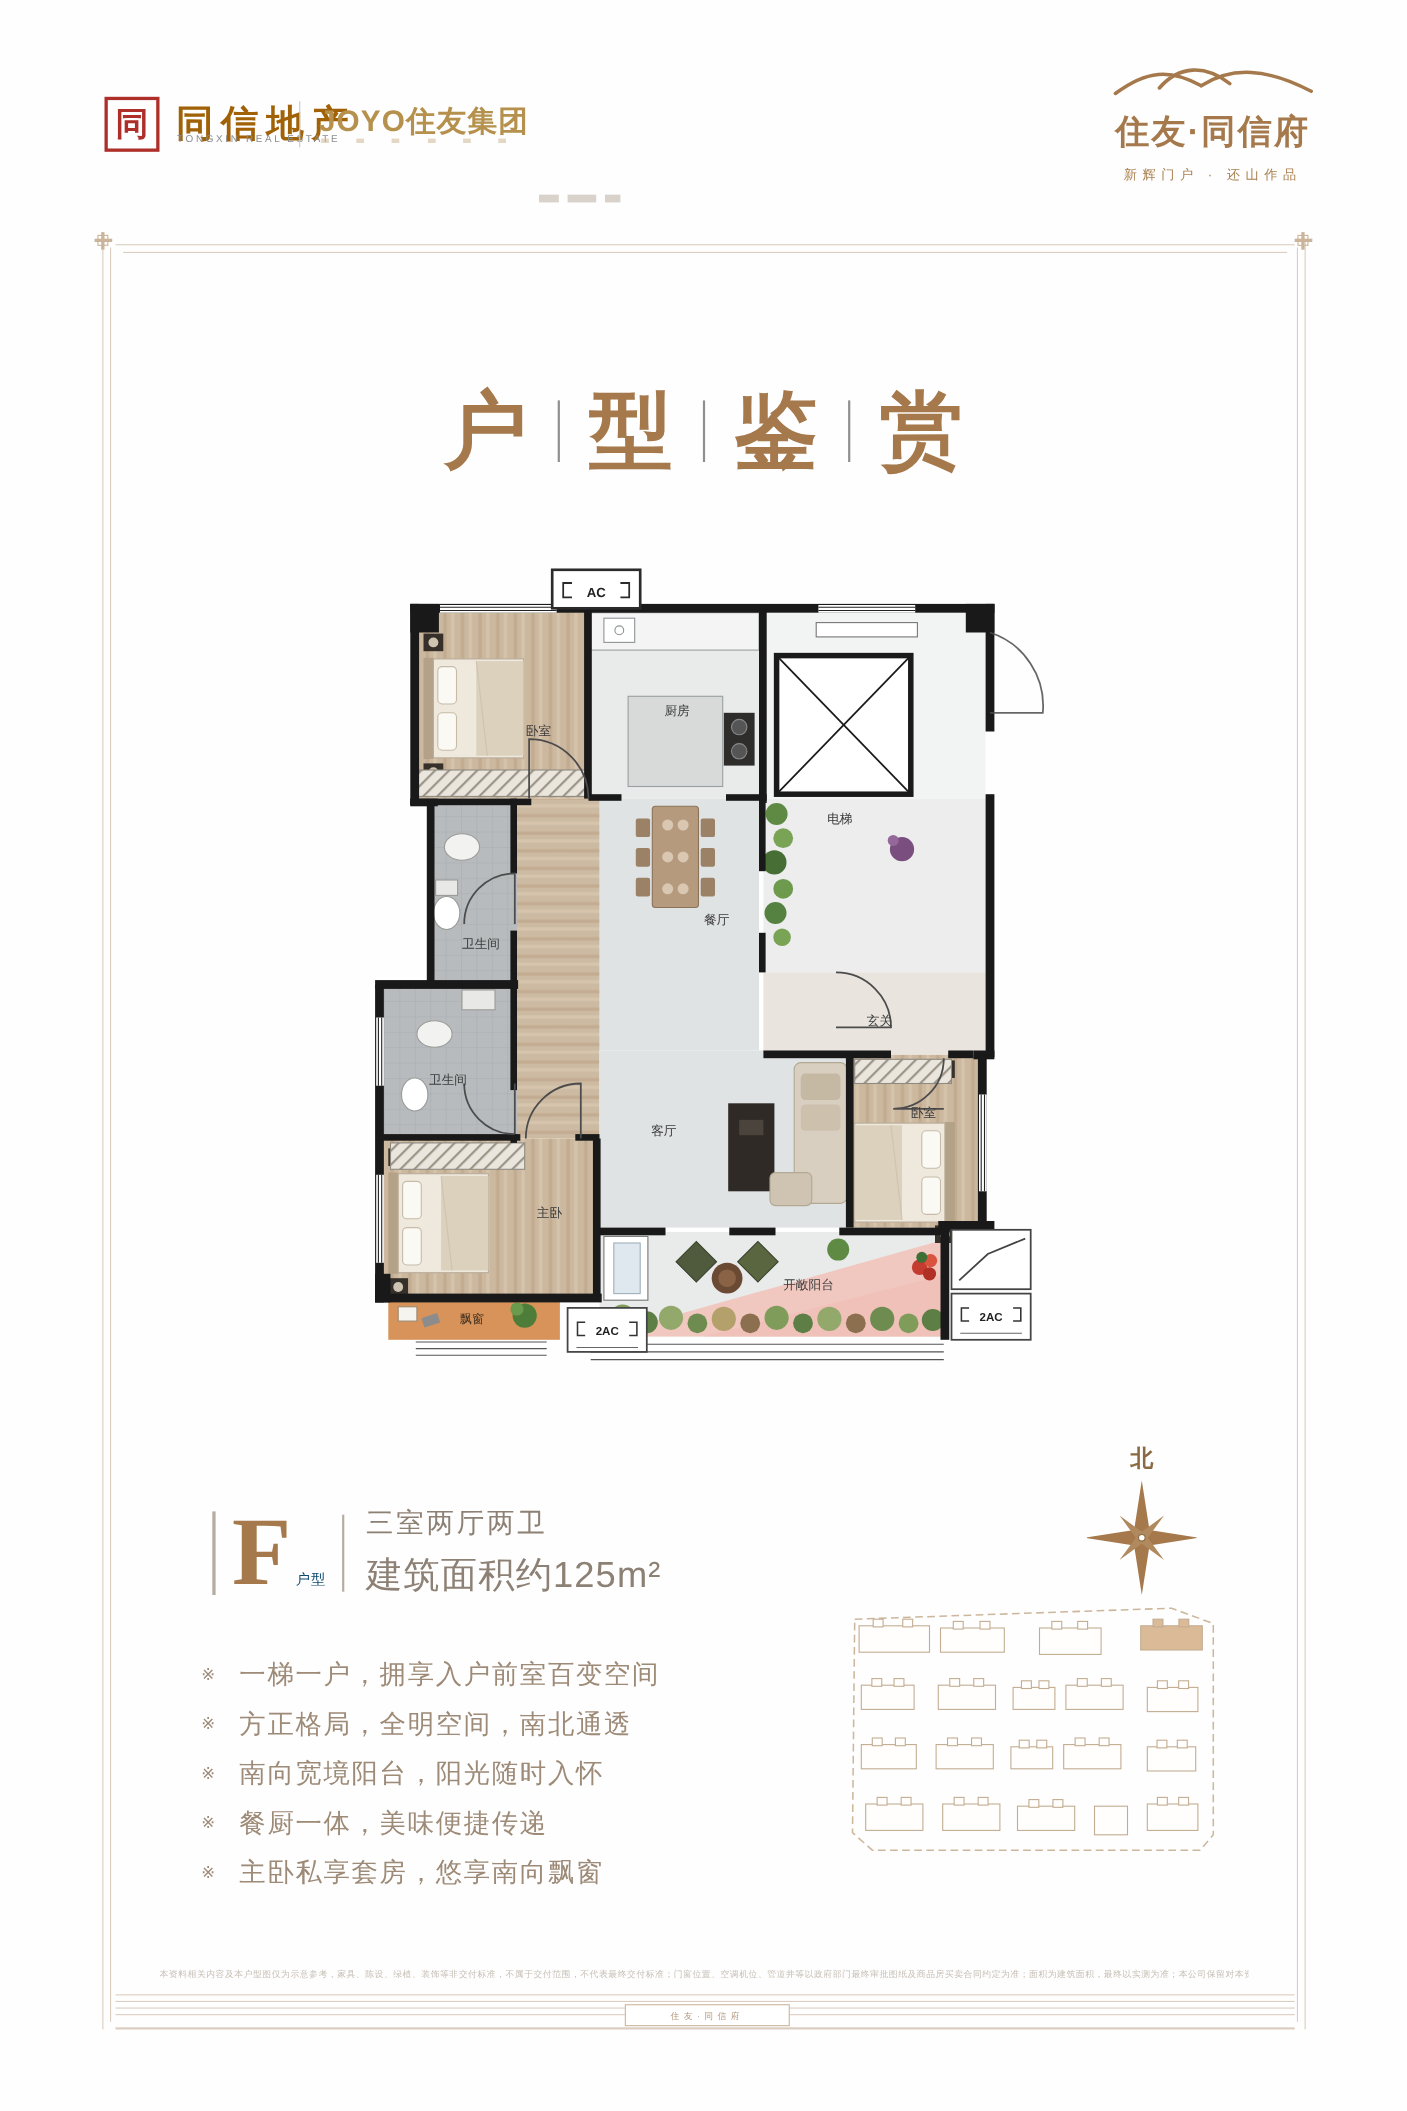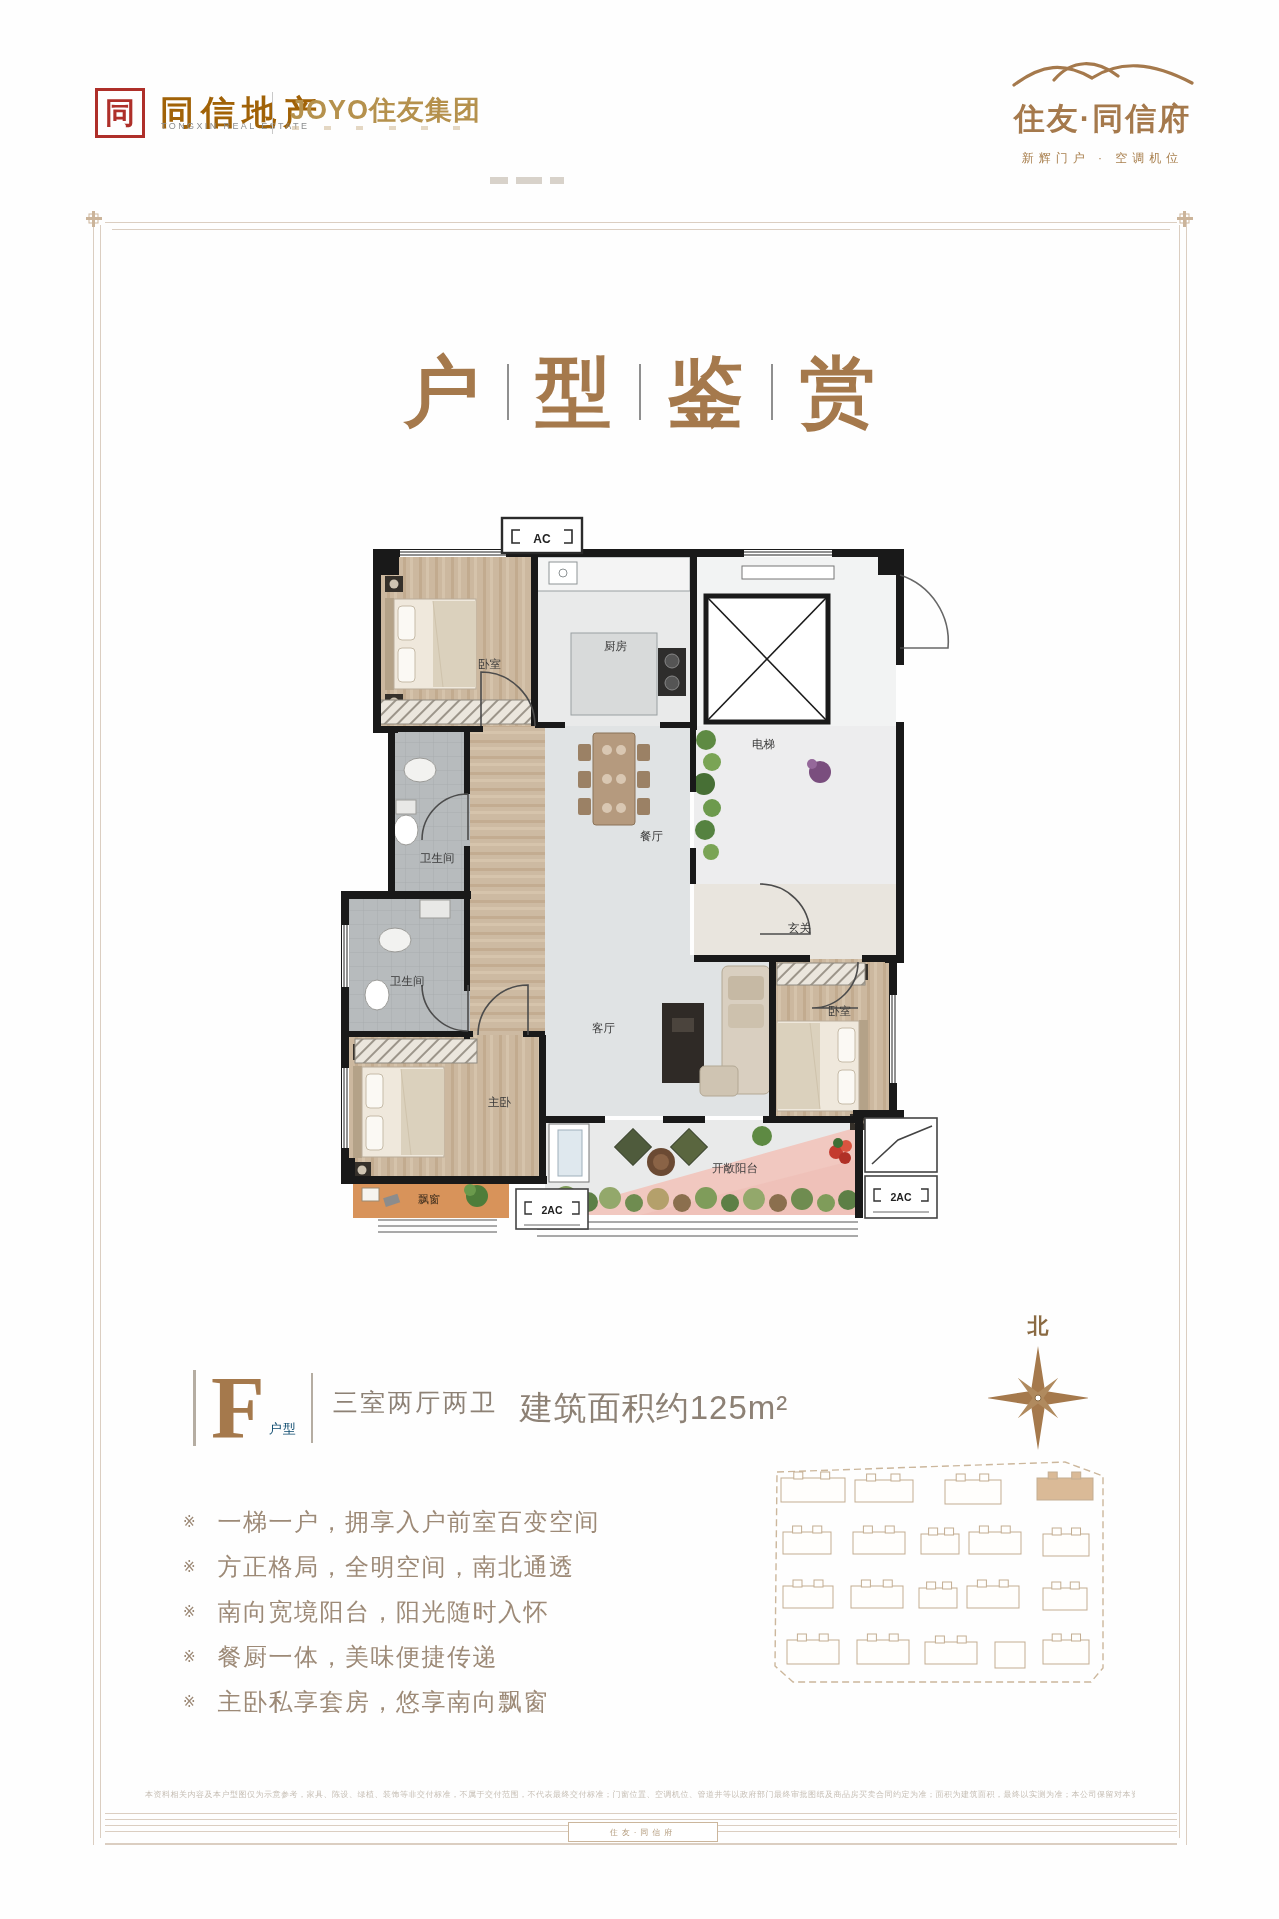--- a/index.html
+++ b/index.html
@@ -26,21 +26,21 @@
   .title-row .tdiv{width:2px;height:56px;background:#8f8f8f;}
   .topticks{left:490px;top:177px;display:flex;gap:8px;}
   .topticks i{height:7px;background:#d8d2ca;}
   
   .info{left:183px;top:1368px;display:flex;align-items:center;}
   .info .nm{font-size:62px;font-weight:bold;color:#a5794c;letter-spacing:5px;}
   .info .d1{width:3px;height:76px;background:#b5ada2;margin:0 15px 0 10px;}
   .info .d2{width:2px;height:70px;background:#b5ada2;margin:0 20px 0 14px;}
   .info .F{font-family:"Liberation Serif","DejaVu Serif",serif;font-size:88px;font-weight:bold;color:#a5794c;line-height:80px;}
   .info .ft{font-size:13px;color:#0c4a6e;align-self:flex-end;margin:0 0 10px 4px;letter-spacing:1px;}
-  .spec{display:flex;flex-direction:row;gap:22px;color:#8d8175;}
+  .spec{display:flex;flex-direction:column;gap:9px;color:#8d8175;}
   .spec .s1{font-size:25px;letter-spacing:2.5px;}
   .spec .s2{font-size:33px;letter-spacing:1px;}
   
   .feats{left:183px;top:1506px;width:520px;}
   .feat{display:flex;align-items:center;margin-bottom:13px;color:#9d8a77;}
   .feat .mk{font-size:15px;margin-right:22px;}
   .feat .tx{font-size:24px;letter-spacing:1.5px;}
   
   .compass{left:988px;top:1312px;width:100px;text-align:center;}
   .compass .n{font-family:"Liberation Serif","DejaVu Serif",serif;font-size:21px;color:#8a6a42;font-weight:bold;}
@@ -71,21 +71,21 @@
       <i></i>
       <i></i>
       <i></i>
   </div>
 
   <div class="abs logo-r">
     <svg width="190" height="40" viewBox="0 0 190 40">
       <path d="M6,33 C34,12 56,10 84,26 M46,28 C64,7 88,7 110,24 M84,26 C112,8 144,10 184,31" stroke="#a5794c" stroke-width="3.2" fill="none" stroke-linecap="round"></path>
     </svg>
     <div class="nm">住友·同信府</div>
-    <div class="tg">新辉门户 · 空调机位</div>
+    <div class="tg">新辉门户 · 还山作品</div>
   </div>
 
   <div class="abs vline" style="left:93px;top:218px;width:1px;height:1627px;"></div>
   <div class="abs vline" style="left:100px;top:225px;width:1px;height:1613px;"></div>
   <div class="abs vline" style="left:1186px;top:218px;width:1px;height:1627px;"></div>
   <div class="abs vline" style="left:1179px;top:225px;width:1px;height:1613px;"></div>
   <div class="abs hline" style="left:105px;top:222px;width:1072px;height:1px;"></div>
   <div class="abs hline" style="left:112px;top:229px;width:1058px;height:1px;"></div>
   <div class="abs hline" style="left:105px;top:1813px;width:1072px;height:1px;"></div>
   <div class="abs hline" style="left:105px;top:1819px;width:1072px;height:1px;"></div>

